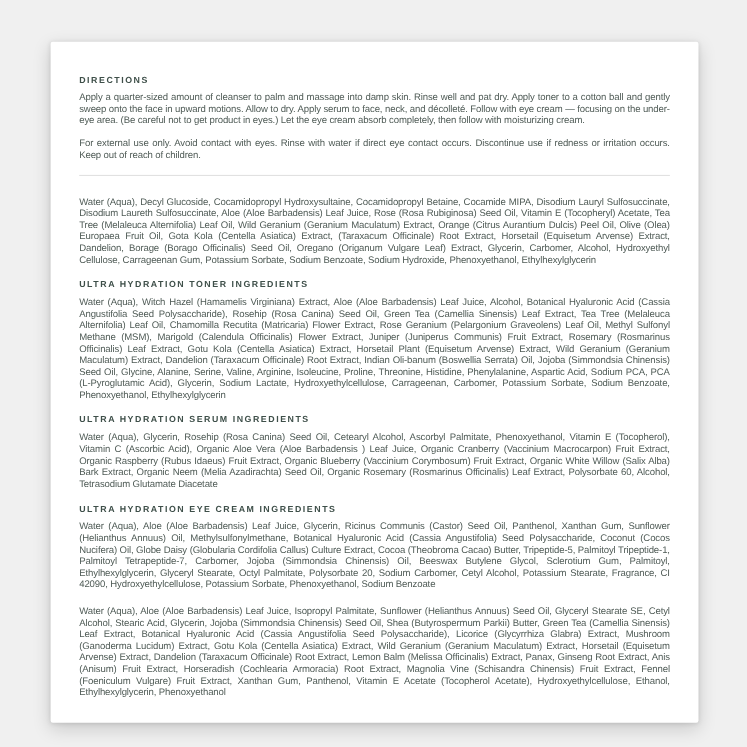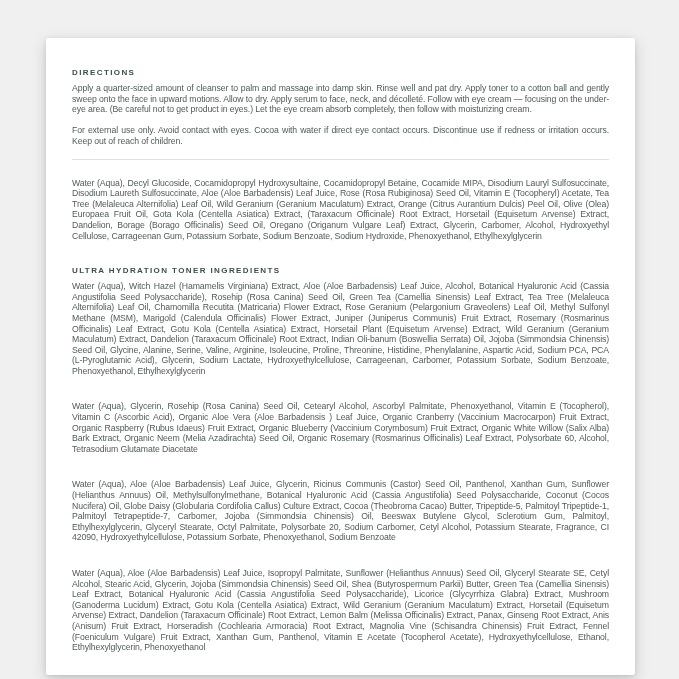--- a/index.html
+++ b/index.html
@@ -45,51 +45,53 @@
   }
   .directions-paragraph + .directions-paragraph {
     margin-top: 10.6px;
   }
   .divider {
     border: none;
     border-top: 1px solid #e1e1e1;
     margin: 12px 0 18px 0;
   }
   .ingredient-section + .ingredient-section {
-    margin-top: 25px;
+    margin-top: 13px;
   }
 </style>
 </head>
 <body>
 
 <div class="stage">
   <div class="card">
 
     <div class="directions-section">
       <h2 class="section-title">DIRECTIONS</h2>
       <p class="body-text directions-paragraph">Apply a quarter-sized amount of cleanser to palm and massage into damp skin. Rinse well and pat dry. Apply toner to a cotton ball and gently sweep onto the face in upward motions. Allow to dry. Apply serum to face, neck, and décolleté. Follow with eye cream — focusing on the under-eye area. (Be careful not to get product in eyes.) Let the eye cream absorb completely, then follow with moisturizing cream.</p>
-      <p class="body-text directions-paragraph">For external use only. Avoid contact with eyes. Cocoa with water if direct eye contact occurs. Discontinue use if redness or irritation occurs. Keep out of reach of children.</p>
+      <p class="body-text directions-paragraph">For external use only. Avoid contact with eyes. Rinse with water if direct eye contact occurs. Discontinue use if redness or irritation occurs. Keep out of reach of children.</p>
     </div>
 
     <hr class="divider">
 
     <div class="ingredient-section">
       <p class="body-text">Water (Aqua), Decyl Glucoside, Cocamidopropyl Hydroxysultaine, Cocamidopropyl Betaine, Cocamide MIPA, Disodium Lauryl Sulfosuccinate, Disodium Laureth Sulfosuccinate, Aloe (Aloe Barbadensis) Leaf Juice, Rose (Rosa Rubiginosa) Seed Oil, Vitamin E (Tocopheryl) Acetate, Tea Tree (Melaleuca Alternifolia) Leaf Oil, Wild Geranium (Geranium Maculatum) Extract, Orange (Citrus Aurantium Dulcis) Peel Oil, Olive (Olea) Europaea Fruit Oil, Gota Kola (Centella Asiatica) Extract, (Taraxacum Officinale) Root Extract, Horsetail (Equisetum Arvense) Extract, Dandelion, Borage (Borago Officinalis) Seed Oil, Oregano (Origanum Vulgare Leaf) Extract, Glycerin, Carbomer, Alcohol, Hydroxyethyl Cellulose, Carrageenan Gum, Potassium Sorbate, Sodium Benzoate, Sodium Hydroxide, Phenoxyethanol, Ethylhexylglycerin</p>
     </div>
 
     <div class="ingredient-section">
       <h2 class="section-title">ULTRA HYDRATION TONER INGREDIENTS</h2>
       <p class="body-text">Water (Aqua), Witch Hazel (Hamamelis Virginiana) Extract, Aloe (Aloe Barbadensis) Leaf Juice, Alcohol, Botanical Hyaluronic Acid (Cassia Angustifolia Seed Polysaccharide), Rosehip (Rosa Canina) Seed Oil, Green Tea (Camellia Sinensis) Leaf Extract, Tea Tree (Melaleuca Alternifolia) Leaf Oil, Chamomilla Recutita (Matricaria) Flower Extract, Rose Geranium (Pelargonium Graveolens) Leaf Oil, Methyl Sulfonyl Methane (MSM), Marigold (Calendula Officinalis) Flower Extract, Juniper (Juniperus Communis) Fruit Extract, Rosemary (Rosmarinus Officinalis) Leaf Extract, Gotu Kola (Centella Asiatica) Extract, Horsetail Plant (Equisetum Arvense) Extract, Wild Geranium (Geranium Maculatum) Extract, Dandelion (Taraxacum Officinale) Root Extract, Indian Oli-banum (Boswellia Serrata) Oil, Jojoba (Simmondsia Chinensis) Seed Oil, Glycine, Alanine, Serine, Valine, Arginine, Isoleucine, Proline, Threonine, Histidine, Phenylalanine, Aspartic Acid, Sodium PCA, PCA (L-Pyroglutamic Acid), Glycerin, Sodium Lactate, Hydroxyethylcellulose, Carrageenan, Carbomer, Potassium Sorbate, Sodium Benzoate, Phenoxyethanol, Ethylhexylglycerin</p>
     </div>
 
     <div class="ingredient-section">
+      <h2 class="section-title">ULTRA HYDRATION SERUM INGREDIENTS</h2>
       <p class="body-text">Water (Aqua), Glycerin, Rosehip (Rosa Canina) Seed Oil, Cetearyl Alcohol, Ascorbyl Palmitate, Phenoxyethanol, Vitamin E (Tocopherol), Vitamin C (Ascorbic Acid), Organic Aloe Vera (Aloe Barbadensis ) Leaf Juice, Organic Cranberry (Vaccinium Macrocarpon) Fruit Extract, Organic Raspberry (Rubus Idaeus) Fruit Extract, Organic Blueberry (Vaccinium Corymbosum) Fruit Extract, Organic White Willow (Salix Alba) Bark Extract, Organic Neem (Melia Azadirachta) Seed Oil, Organic Rosemary (Rosmarinus Officinalis) Leaf Extract, Polysorbate 60, Alcohol, Tetrasodium Glutamate Diacetate</p>
     </div>
 
     <div class="ingredient-section">
+      <h2 class="section-title">ULTRA HYDRATION EYE CREAM INGREDIENTS</h2>
       <p class="body-text">Water (Aqua), Aloe (Aloe Barbadensis) Leaf Juice, Glycerin, Ricinus Communis (Castor) Seed Oil, Panthenol, Xanthan Gum, Sunflower (Helianthus Annuus) Oil, Methylsulfonylmethane, Botanical Hyaluronic Acid (Cassia Angustifolia) Seed Polysaccharide, Coconut (Cocos Nucifera) Oil, Globe Daisy (Globularia Cordifolia Callus) Culture Extract, Cocoa (Theobroma Cacao) Butter, Tripeptide-5, Palmitoyl Tripeptide-1, Palmitoyl Tetrapeptide-7, Carbomer, Jojoba (Simmondsia Chinensis) Oil, Beeswax Butylene Glycol, Sclerotium Gum, Palmitoyl, Ethylhexylglycerin, Glyceryl Stearate, Octyl Palmitate, Polysorbate 20, Sodium Carbomer, Cetyl Alcohol, Potassium Stearate, Fragrance, CI 42090, Hydroxyethylcellulose, Potassium Sorbate, Phenoxyethanol, Sodium Benzoate</p>
     </div>
 
     <div class="ingredient-section">
       <p class="body-text">Water (Aqua), Aloe (Aloe Barbadensis) Leaf Juice, Isopropyl Palmitate, Sunflower (Helianthus Annuus) Seed Oil, Glyceryl Stearate SE, Cetyl Alcohol, Stearic Acid, Glycerin, Jojoba (Simmondsia Chinensis) Seed Oil, Shea (Butyrospermum Parkii) Butter, Green Tea (Camellia Sinensis) Leaf Extract, Botanical Hyaluronic Acid (Cassia Angustifolia Seed Polysaccharide), Licorice (Glycyrrhiza Glabra) Extract, Mushroom (Ganoderma Lucidum) Extract, Gotu Kola (Centella Asiatica) Extract, Wild Geranium (Geranium Maculatum) Extract, Horsetail (Equisetum Arvense) Extract, Dandelion (Taraxacum Officinale) Root Extract, Lemon Balm (Melissa Officinalis) Extract, Panax, Ginseng Root Extract, Anis (Anisum) Fruit Extract, Horseradish (Cochlearia Armoracia) Root Extract, Magnolia Vine (Schisandra Chinensis) Fruit Extract, Fennel (Foeniculum Vulgare) Fruit Extract, Xanthan Gum, Panthenol, Vitamin E Acetate (Tocopherol Acetate), Hydroxyethylcellulose, Ethanol, Ethylhexylglycerin, Phenoxyethanol</p>
     </div>
 
   </div>
 </div>
 

